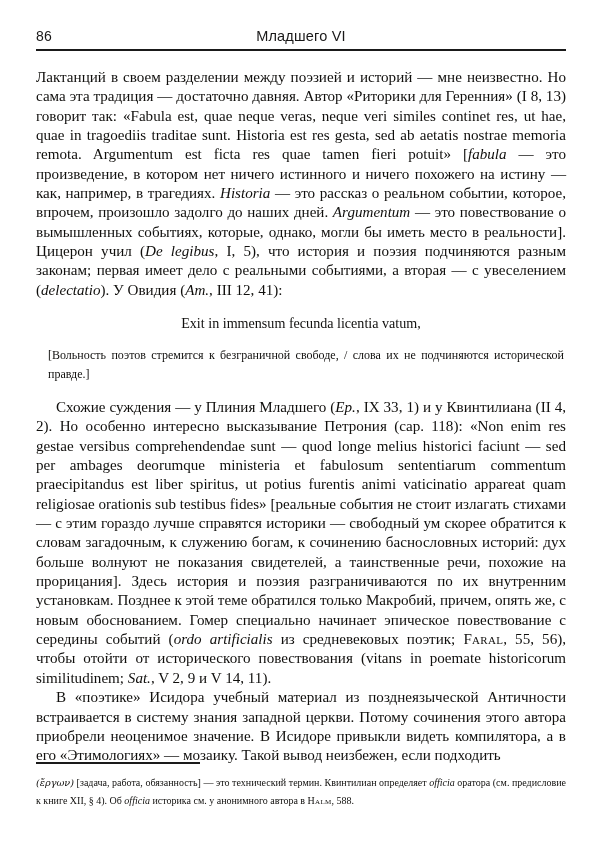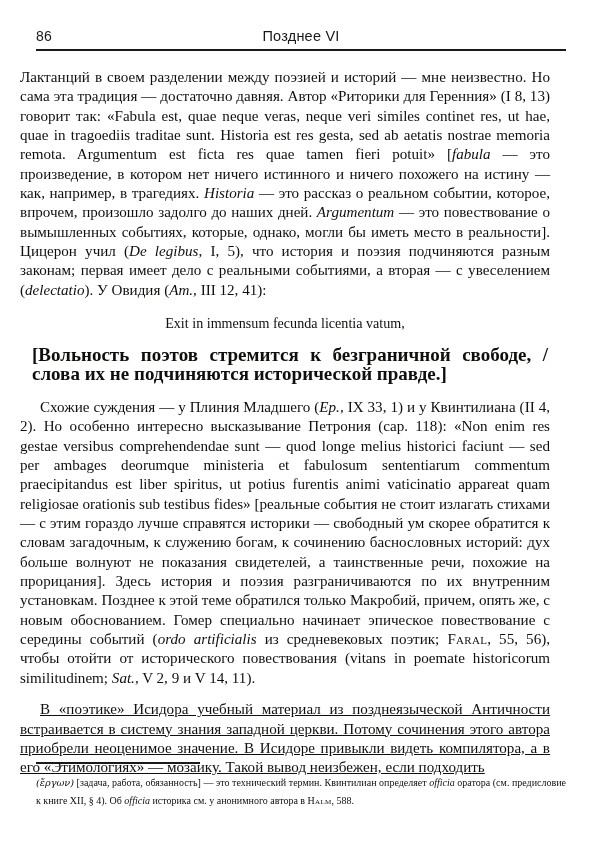--- a/index.html
+++ b/index.html
@@ -56,60 +56,58 @@
     left: 0;
     top: 21px;
     width: 530px;
     height: 1.6px;
     background: #1a1a1a;
   }
 
   
   .textblock {
     position: absolute;
-    left: 20px;
+    left: 36px;
     top: 68px;
     width: 530px;
   }
 
   p.body {
     margin: 0;
     font-size: 15.1px;
     line-height: 19.35px;
     text-align: justify;
     text-justify: inter-word;
     hyphens: manual;
     text-indent: 0;
   }
   p.body.indent {
     text-indent: 20px;
   }
   p.body + p.body {
-    margin-top: 12px;
-    text-decoration: underline;
+    margin-top: 0;
   }
 
   
   .verse {
     margin: 14px 0 0 0;
     text-align: center;
     font-size: 14.1px;
     line-height: 19.3px;
   }
   .verse div { white-space: nowrap; }
 
   
   p.gloss {
     margin: 13px 0 0 0;
-    font-size: 19px;
+    font-size: 12px;
     line-height: 18.3px;
     text-align: justify;
     padding-left: 12px;
     padding-right: 2px;
-    font-weight: bold;
   }
 
   .spacer-para { height: 15px; }
 
   i, .it { font-style: italic; }
 
   .sc {
     font-variant: small-caps;
     font-size: 1.0em;
     letter-spacing: 0.3px;
@@ -140,21 +138,21 @@
     text-align: justify;
   }
 </style>
 </head>
 <body>
 
 <div class="page">
 
   <div class="runhead">
     <span class="folio">86</span>
-    <span class="title">Позднее VI</span>
+    <span class="title">Младшего VI</span>
     <div class="rule"></div>
   </div>
 
   <div class="textblock">
 
     <p class="body"><span>Лактанций в своем разделении между поэзией и историй — мне неизвестно. Но сама эта традиция — достаточно давняя. Автор «Риторики для Геренния» (I 8, 13) говорит так: «Fabula est, quae neque veras, neque veri similes continet res, ut hae, quae in tragoediis traditae sunt. Historia est res gesta, sed ab aetatis nostrae memoria remota. Argumentum est ficta res quae tamen fieri potuit» [</span><i class="it">fabula</i><span> — это произведение, в котором нет ничего истинного и ничего похожего на истину — как, например, в трагедиях. </span><i class="it">Historia</i><span> — это рассказ о реальном событии, которое, впрочем, произошло задолго до наших дней. </span><i class="it">Argumentum</i><span> — это повествование о вымышленных событиях, которые, однако, могли бы иметь место в реальности]. Цицерон учил (</span><i class="it">De legibus</i><span>, I, 5), что история и поэзия подчиняются разным законам; первая имеет дело с реальными событиями, а вторая — с увеселением (</span><i class="it">delectatio</i><span>). У Овидия (</span><i class="it">Am.</i><span>, III 12, 41):</span></p>
 
     <div class="verse">
       <div>Exit in immensum fecunda licentia vatum,</div>
     </div>

